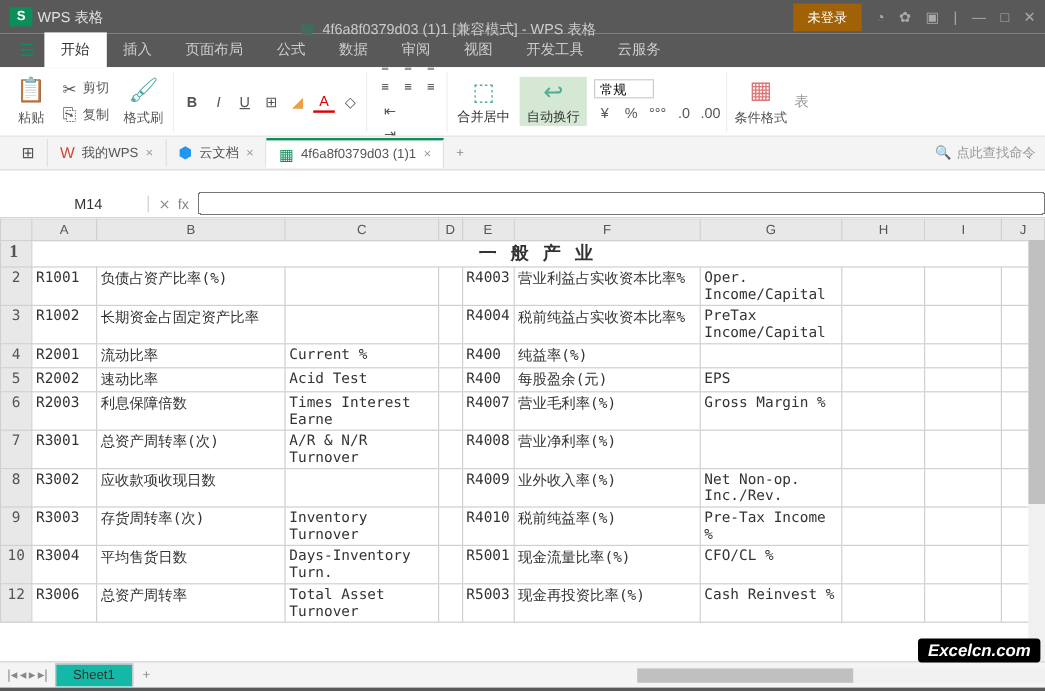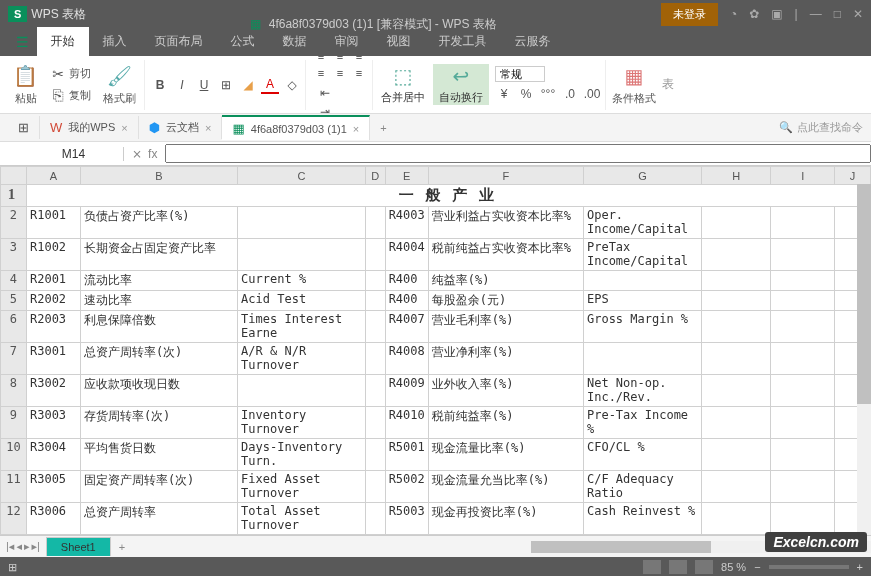--- a/index.html
+++ b/index.html
@@ -40,21 +40,21 @@
 
 
 .doc-tabs { height: 28px; background: #f4f4f4; border-bottom: 1px solid #ddd; display: flex; align-items: center; padding: 0 8px; gap: 0; }
 .doc-tab { display: flex; align-items: center; gap: 6px; padding: 4px 10px; font-size: 11px; color: #555; cursor: pointer; border-right: 1px solid #e0e0e0; }
 .doc-tab.active { background: #fff; border-top: 2px solid #0a8f5b; }
 .doc-tab .tclose { color: #999; }
 .doc-tab .ticon { font-size: 13px; }
 .search-hint { margin-left: auto; color: #999; font-size: 11px; display: flex; align-items: center; gap: 4px; }
 
 
-.formula-bar { height: 24px; background: #fff; border-bottom: 1px solid #ccc; display: flex; align-items: center; }
+.formula-bar { height: 24px; background: #fff; border-bottom: 1px solid #ccc; display: flex; align-items: center; margin-top: 16px; }
 .name-box { width: 100px; border-right: 1px solid #ccc; padding: 0 8px; font-size: 12px; text-align: center; margin-left: 24px; }
 .fx-btns { display: flex; gap: 6px; padding: 0 8px; color: #888; }
 .fx-input { flex: 1; padding: 0 6px; }
 
 
 .grid-area { position: relative; height: 369px; overflow: hidden; background: #fff; }
 .grid-table { border-collapse: collapse; width: 100%; }
 .grid-table th, .grid-table td { border: 1px solid #d0d0d0; font-size: 12px; font-family: "MingLiU", "SimSun", monospace; }
 .col-hdr th { background: #e8e8e8; font-weight: normal; text-align: center; height: 18px; color: #555; font-family: sans-serif; font-size: 11px; }
 .row-hdr { background: #e8e8e8; text-align: center; width: 26px; color: #555; font-family: sans-serif; font-size: 11px; }
@@ -73,21 +73,21 @@
 .sheet-add { padding: 0 8px; color: #888; cursor: pointer; }
 .sheet-scroll { margin-left: auto; display: flex; align-items: center; }
 .hscroll { width: 340px; height: 12px; background: #f0f0f0; position: relative; }
 .hscroll-thumb { position: absolute; left: 0; width: 180px; height: 100%; background: #c0c0c0; }
 
 
 .status-bar { height: 20px; background: #595959; display: flex; align-items: center; padding: 0 8px; color: #ccc; font-size: 11px; gap: 10px; }
 .status-right { margin-left: auto; display: flex; align-items: center; gap: 8px; }
 .view-btn { width: 18px; height: 14px; background: #777; }
 .zoom-slider { width: 80px; height: 4px; background: #777; position: relative; }
-.watermark { position: absolute; right: 4px; bottom: 24px; font-size: 14px; font-style: italic; color: #fff; background: #404040; padding: 2px 8px; border-radius: 3px; font-weight: bold; }
+.watermark { position: absolute; right: 4px; bottom: 24px; font-size: 14px; font-style: italic; color: #fff; background: #000000; padding: 2px 8px; border-radius: 3px; font-weight: bold; }
 </style>
 </head>
 <body>
 
 <div class="title-bar">
   <span class="wps-logo">S</span>
   <span>WPS 表格</span>
   <div class="title-text">
     <span class="doc-icon">▦</span>
     <span>4f6a8f0379d03 (1)1 [兼容模式] - WPS 表格</span>
@@ -358,33 +358,20 @@
           <td>Days-Inventory Turn.</td>
           <td></td>
           <td>R5001</td>
           <td>现金流量比率(%)</td>
           <td>CFO/CL %</td>
           <td></td>
           <td></td>
           <td></td>
         </tr>
         <tr class="tall">
-          <td class="row-hdr">11</td>
-          <td>R3005</td>
-          <td>固定资产周转率(次)</td>
-          <td>Fixed Asset Turnover</td>
-          <td></td>
-          <td>R5002</td>
-          <td>现金流量允当比率(%)</td>
-          <td>C/F Adequacy Ratio</td>
-          <td></td>
-          <td></td>
-          <td></td>
-        </tr>
-        <tr class="tall">
           <td class="row-hdr">12</td>
           <td>R3006</td>
           <td>总资产周转率</td>
           <td>Total Asset Turnover</td>
           <td></td>
           <td>R5003</td>
           <td>现金再投资比率(%)</td>
           <td>Cash Reinvest %</td>
           <td></td>
           <td></td>

